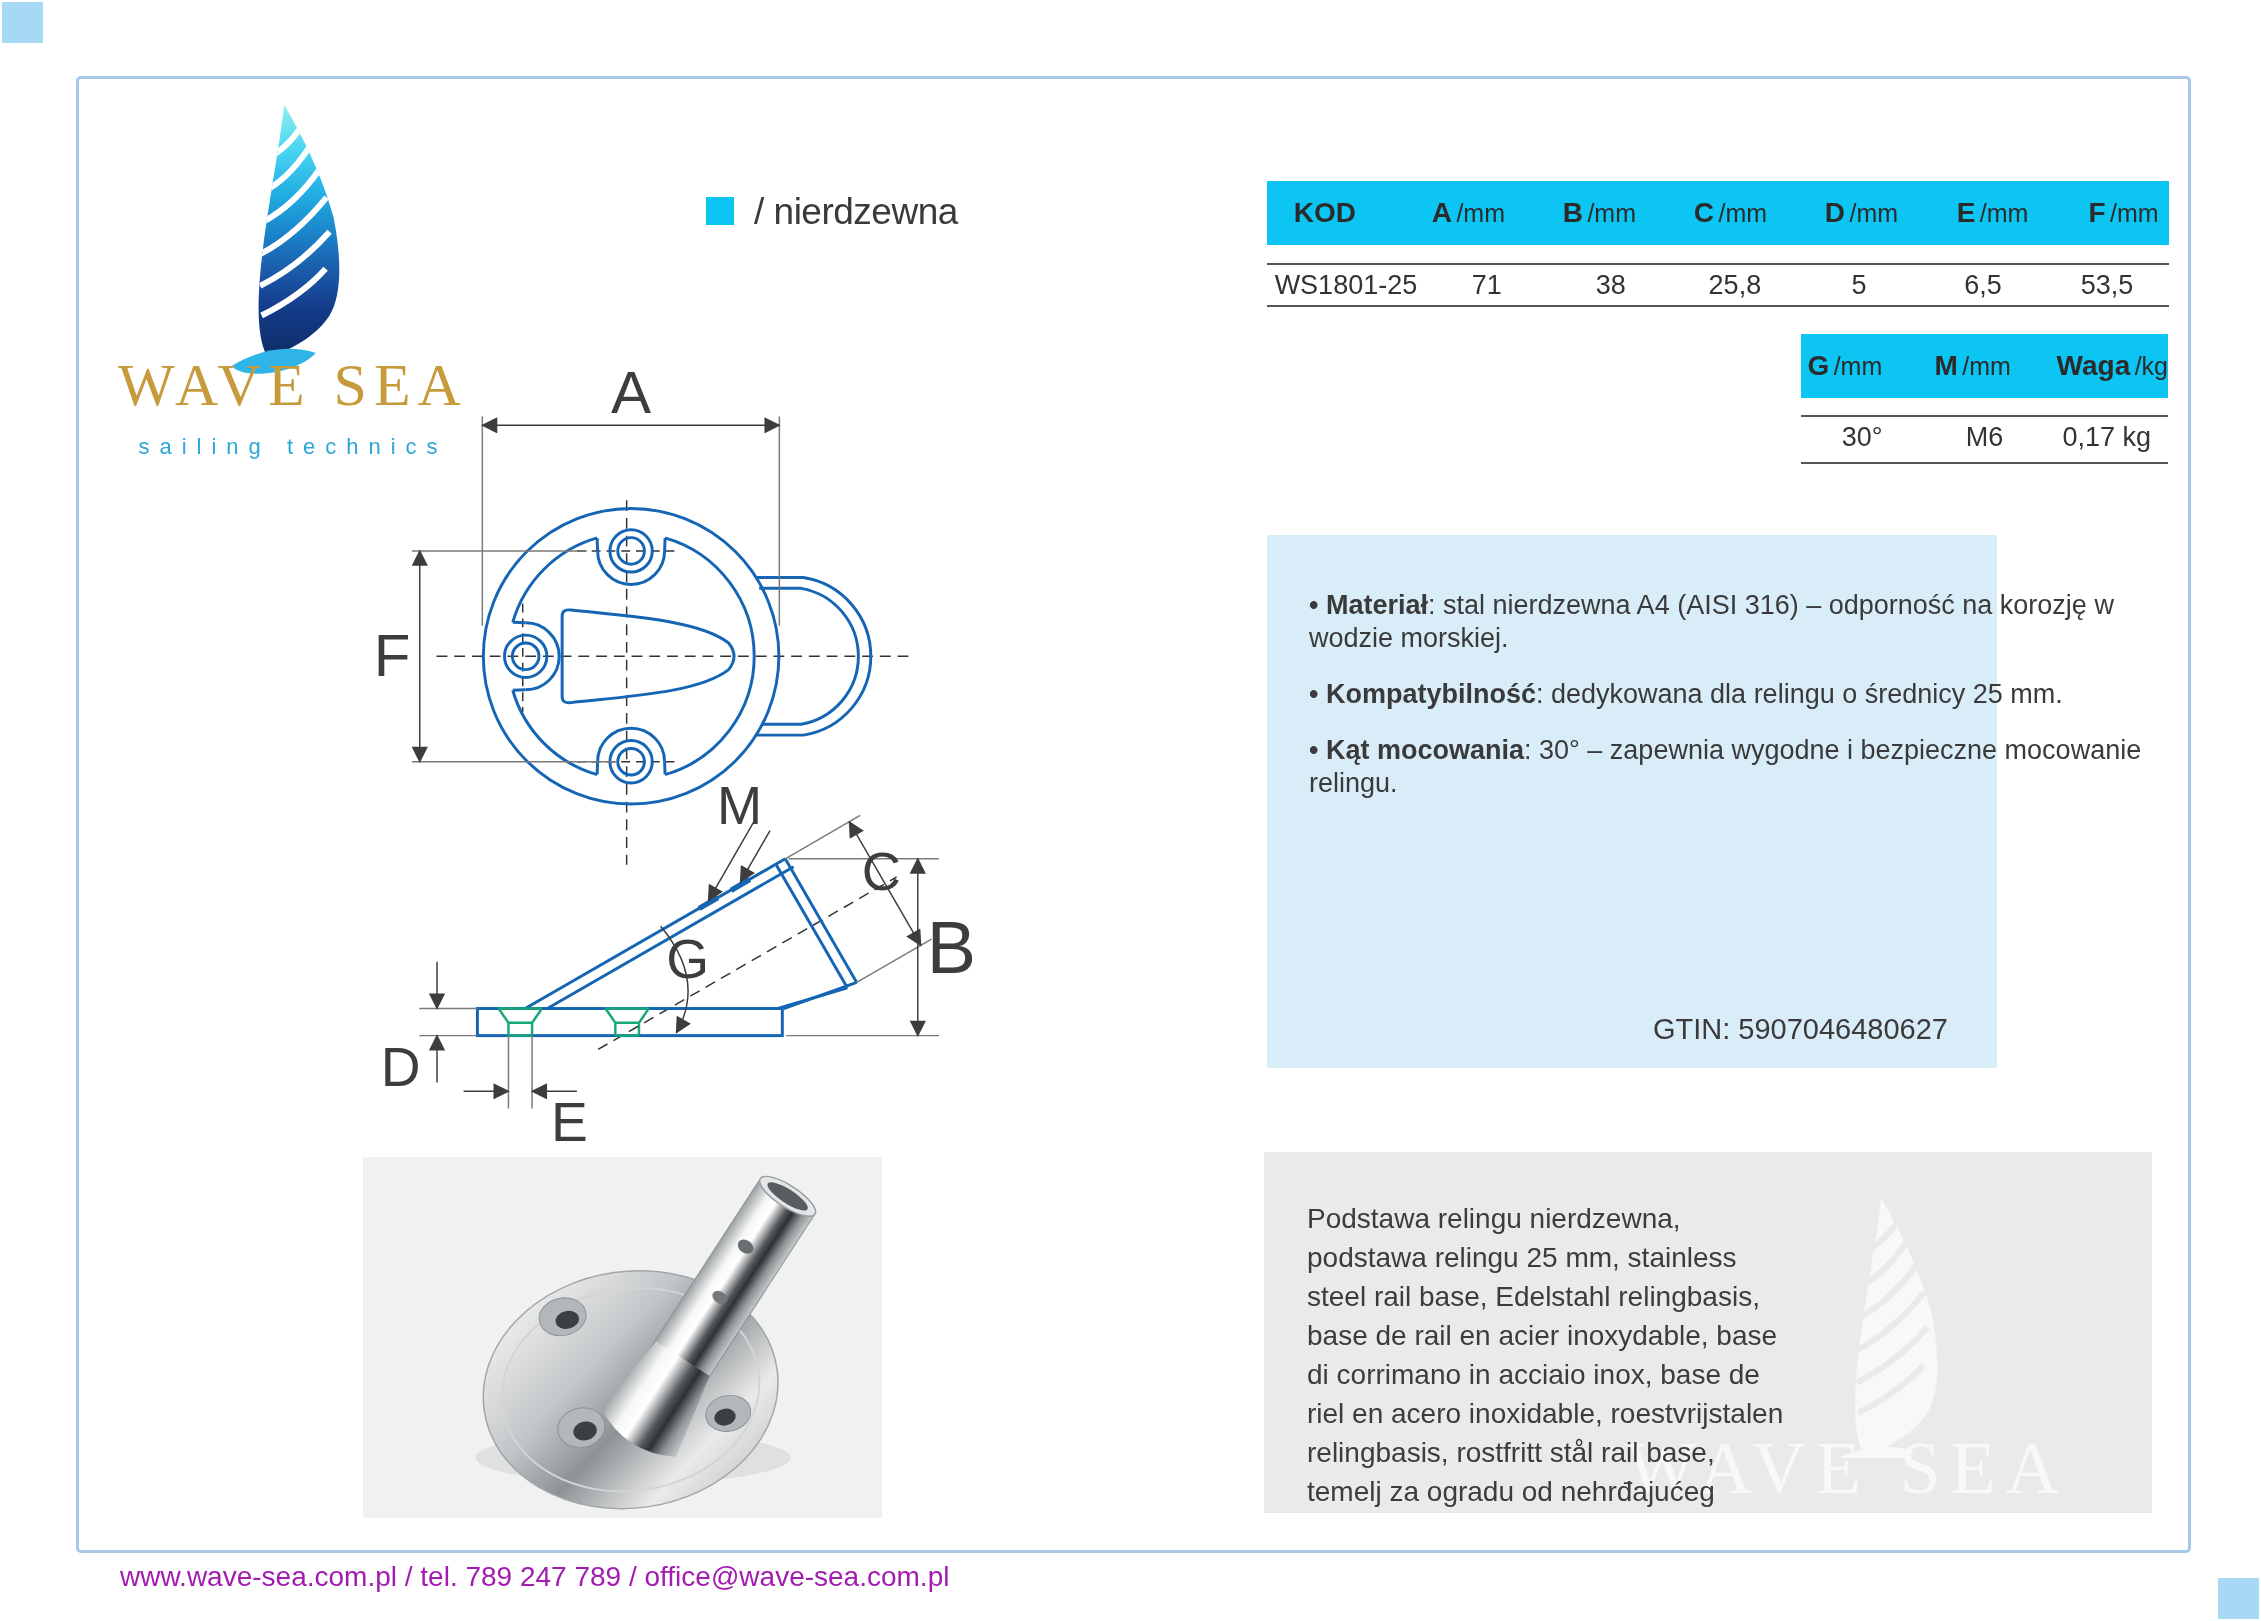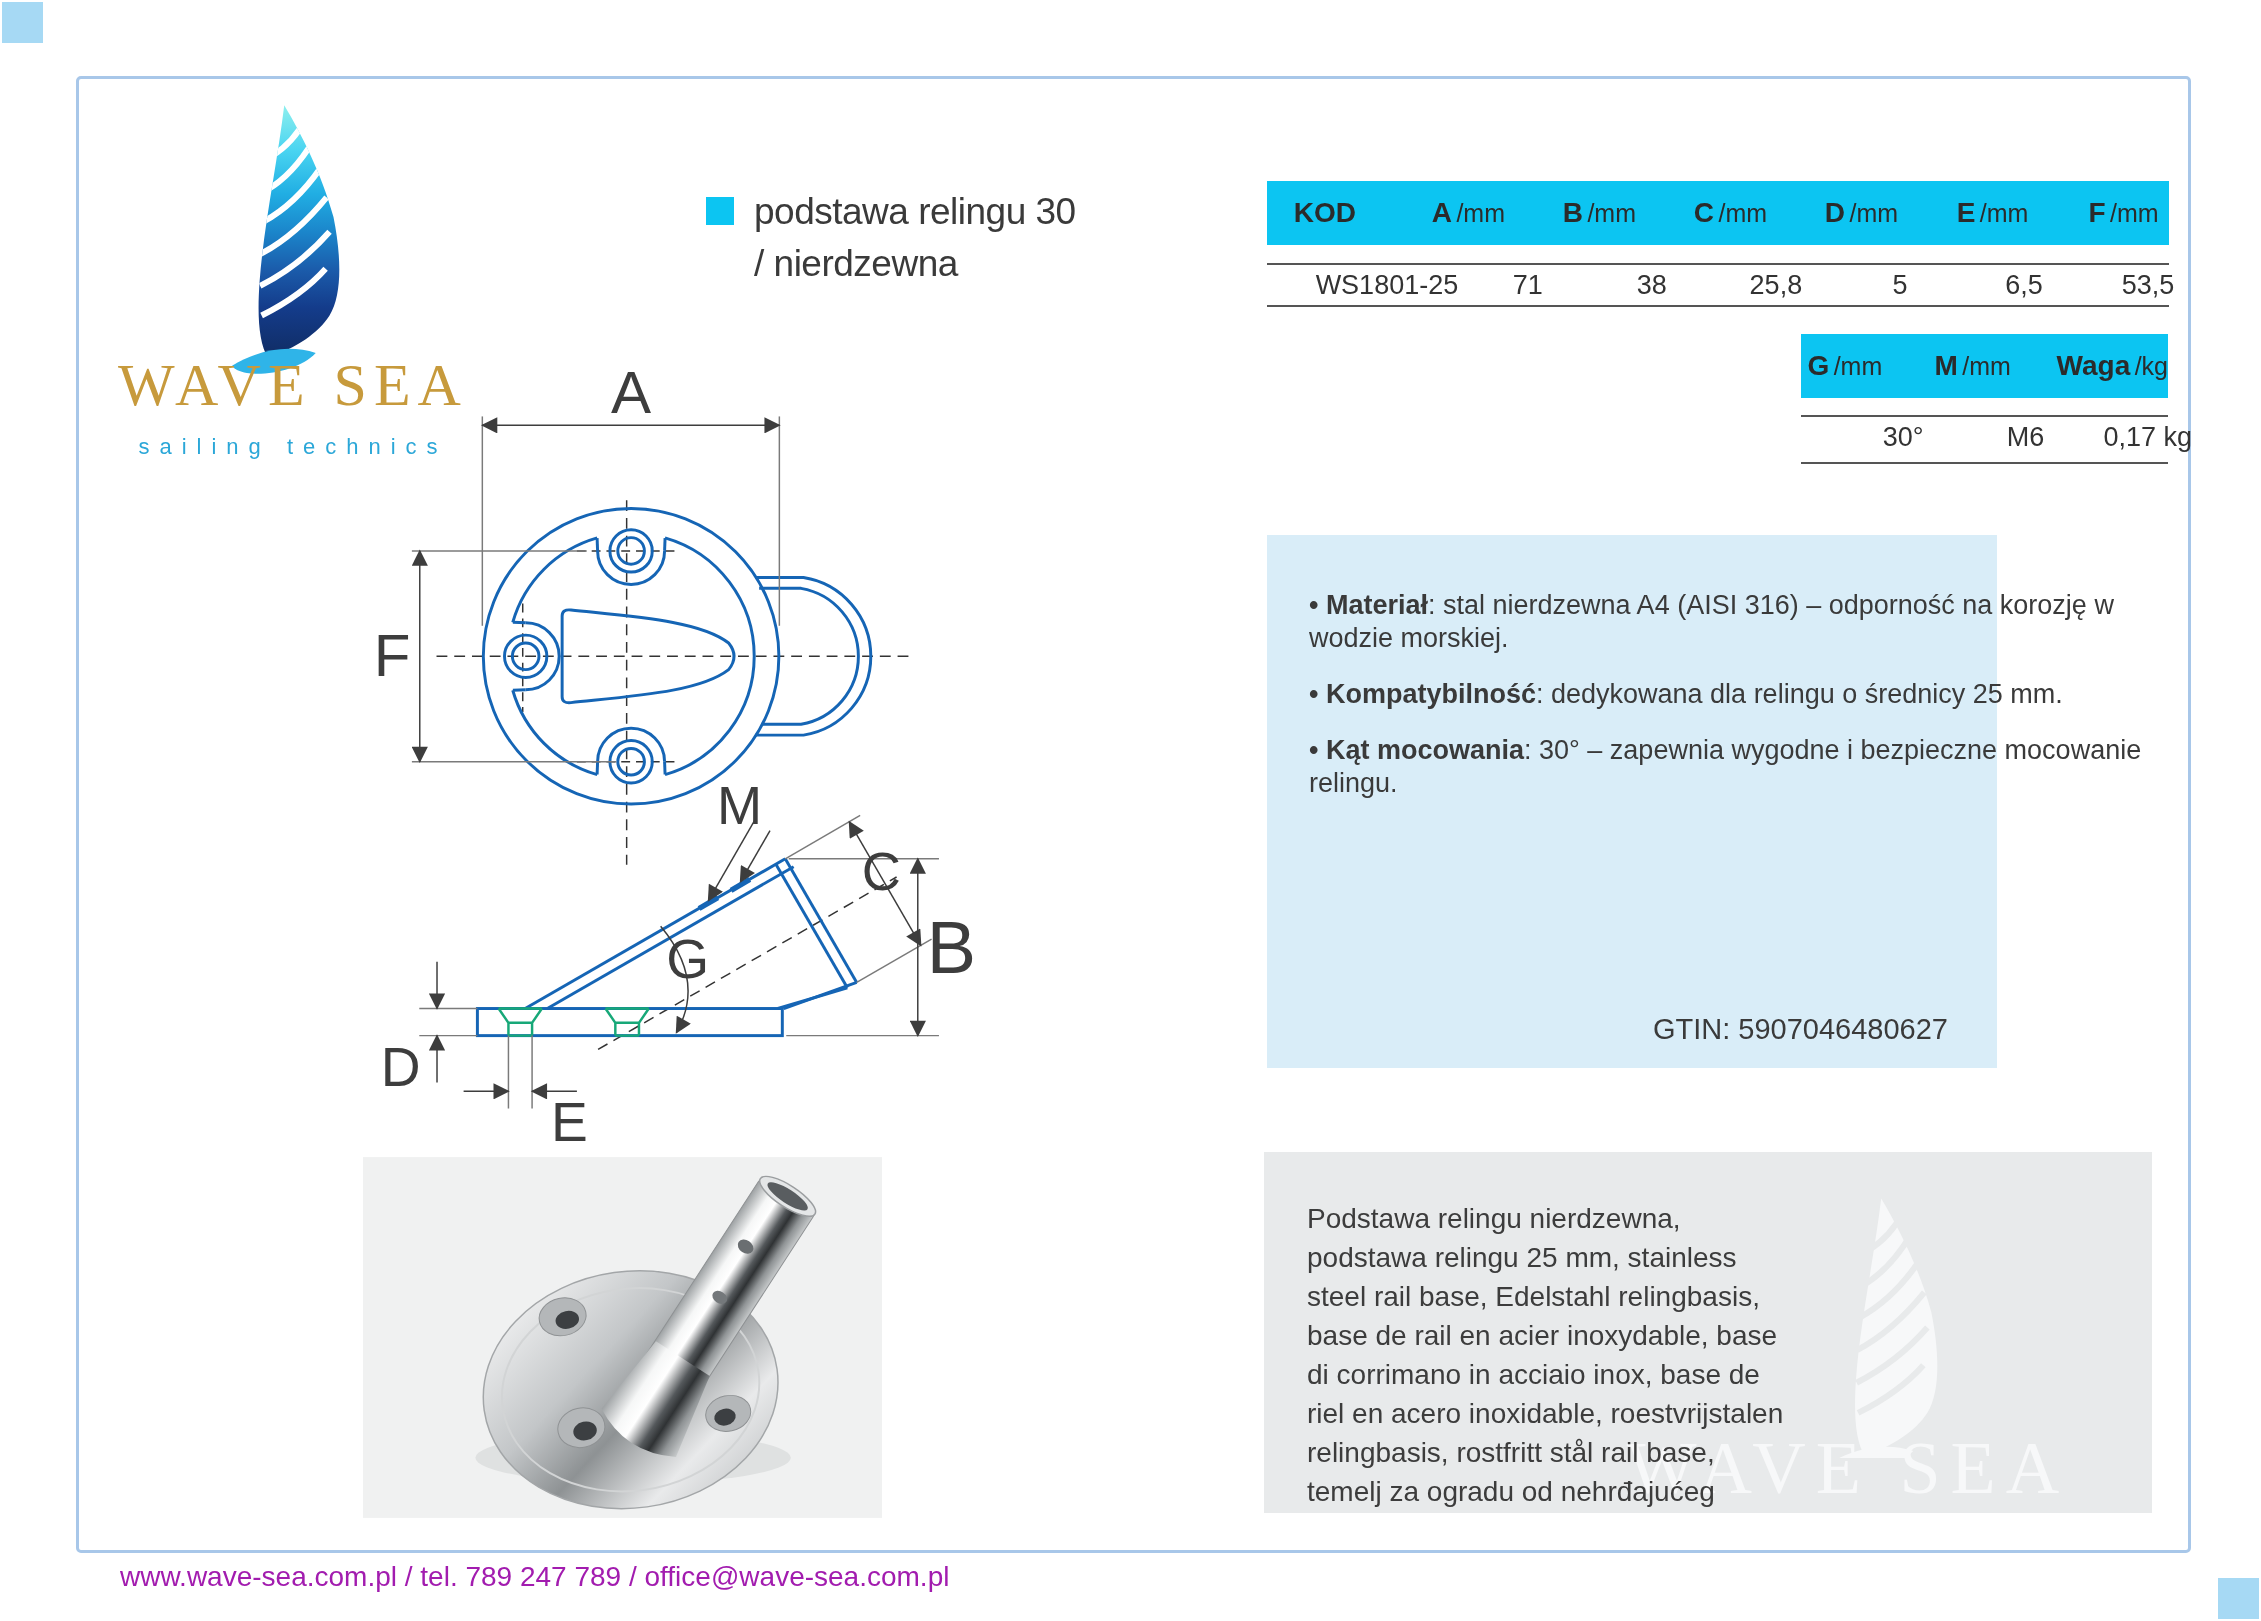--- a/index.html
+++ b/index.html
@@ -17,21 +17,21 @@
   .brand-tag{position:absolute;left:113px;top:434px;width:360px;text-align:center;
       font-size:22px;letter-spacing:10px;color:#2ba7d8;white-space:nowrap;}
   
   .title-sq{position:absolute;left:706px;top:197px;width:28px;height:28px;background:#0cc5f2;}
   .title{position:absolute;left:754px;top:186px;font-size:37px;line-height:52px;color:#3a3a3a;letter-spacing:-0.5px;}
   
   .t-head{position:absolute;background:#0cc5f2;display:flex;align-items:center;gap:40px;}
   .t-head .cell{display:flex;justify-content:center;align-items:baseline;gap:4.4px;color:#2b2b2b;}
   .t-head .hl{font-weight:700;font-size:28px;}
   .t-head .hu{font-weight:400;font-size:25px;}
-  .t-row{position:absolute;display:flex;align-items:center;margin-left:41px;}
+  .t-row{position:absolute;display:flex;align-items:center;}
   .t-row .cell{display:flex;justify-content:center;font-size:27px;color:#333;}
   .rule{position:absolute;height:2px;background:#555;}
   .c-kod{width:17.5%;} .c-std{width:13.75%;} .c-3{width:33.333%;}
   
   .info-box{position:absolute;left:1267px;top:535px;width:730px;height:533px;background:#d9edf8;}
   .info-text{position:absolute;left:42px;top:54px;width:833px;font-size:27px;line-height:33px;color:#3a3a3a;}
   .info-text p{margin:0 0 23px 0;}
   .info-text b{font-weight:700;}
   .gtin{position:absolute;right:49px;bottom:22px;font-size:29px;color:#3a3a3a;}
   
@@ -76,21 +76,20 @@
       <path d="M541 385 C575 365 608 330 635 285"></path>
       <path d="M552 315 C580 298 603 272 620 240"></path>
     </g>
     <path d="M470 742 C530 706 590 700 640 716 C610 748 545 763 500 757 C485 754 475 749 470 742 Z" fill="#2fb4e8"></path>
   </svg>
   <div class="brand-name">WAVE SEA</div>
   <div class="brand-tag">sailing technics</div>
 
   <div class="title-sq"></div>
   <div class="title">
-    <div>podstawa relingu 30</div>
     <div>/ nierdzewna</div>
   </div>
 
   <div class="t-head" style="left:1267px;top:181px;width:902px;height:64px;">
     <div class="cell c-kod">
         <span class="hl" style="font-weight:600;">KOD</span>
       </div>
     <div class="cell c-std">
         <span class="hl">A</span>
         <span class="hu">/mm</span>

